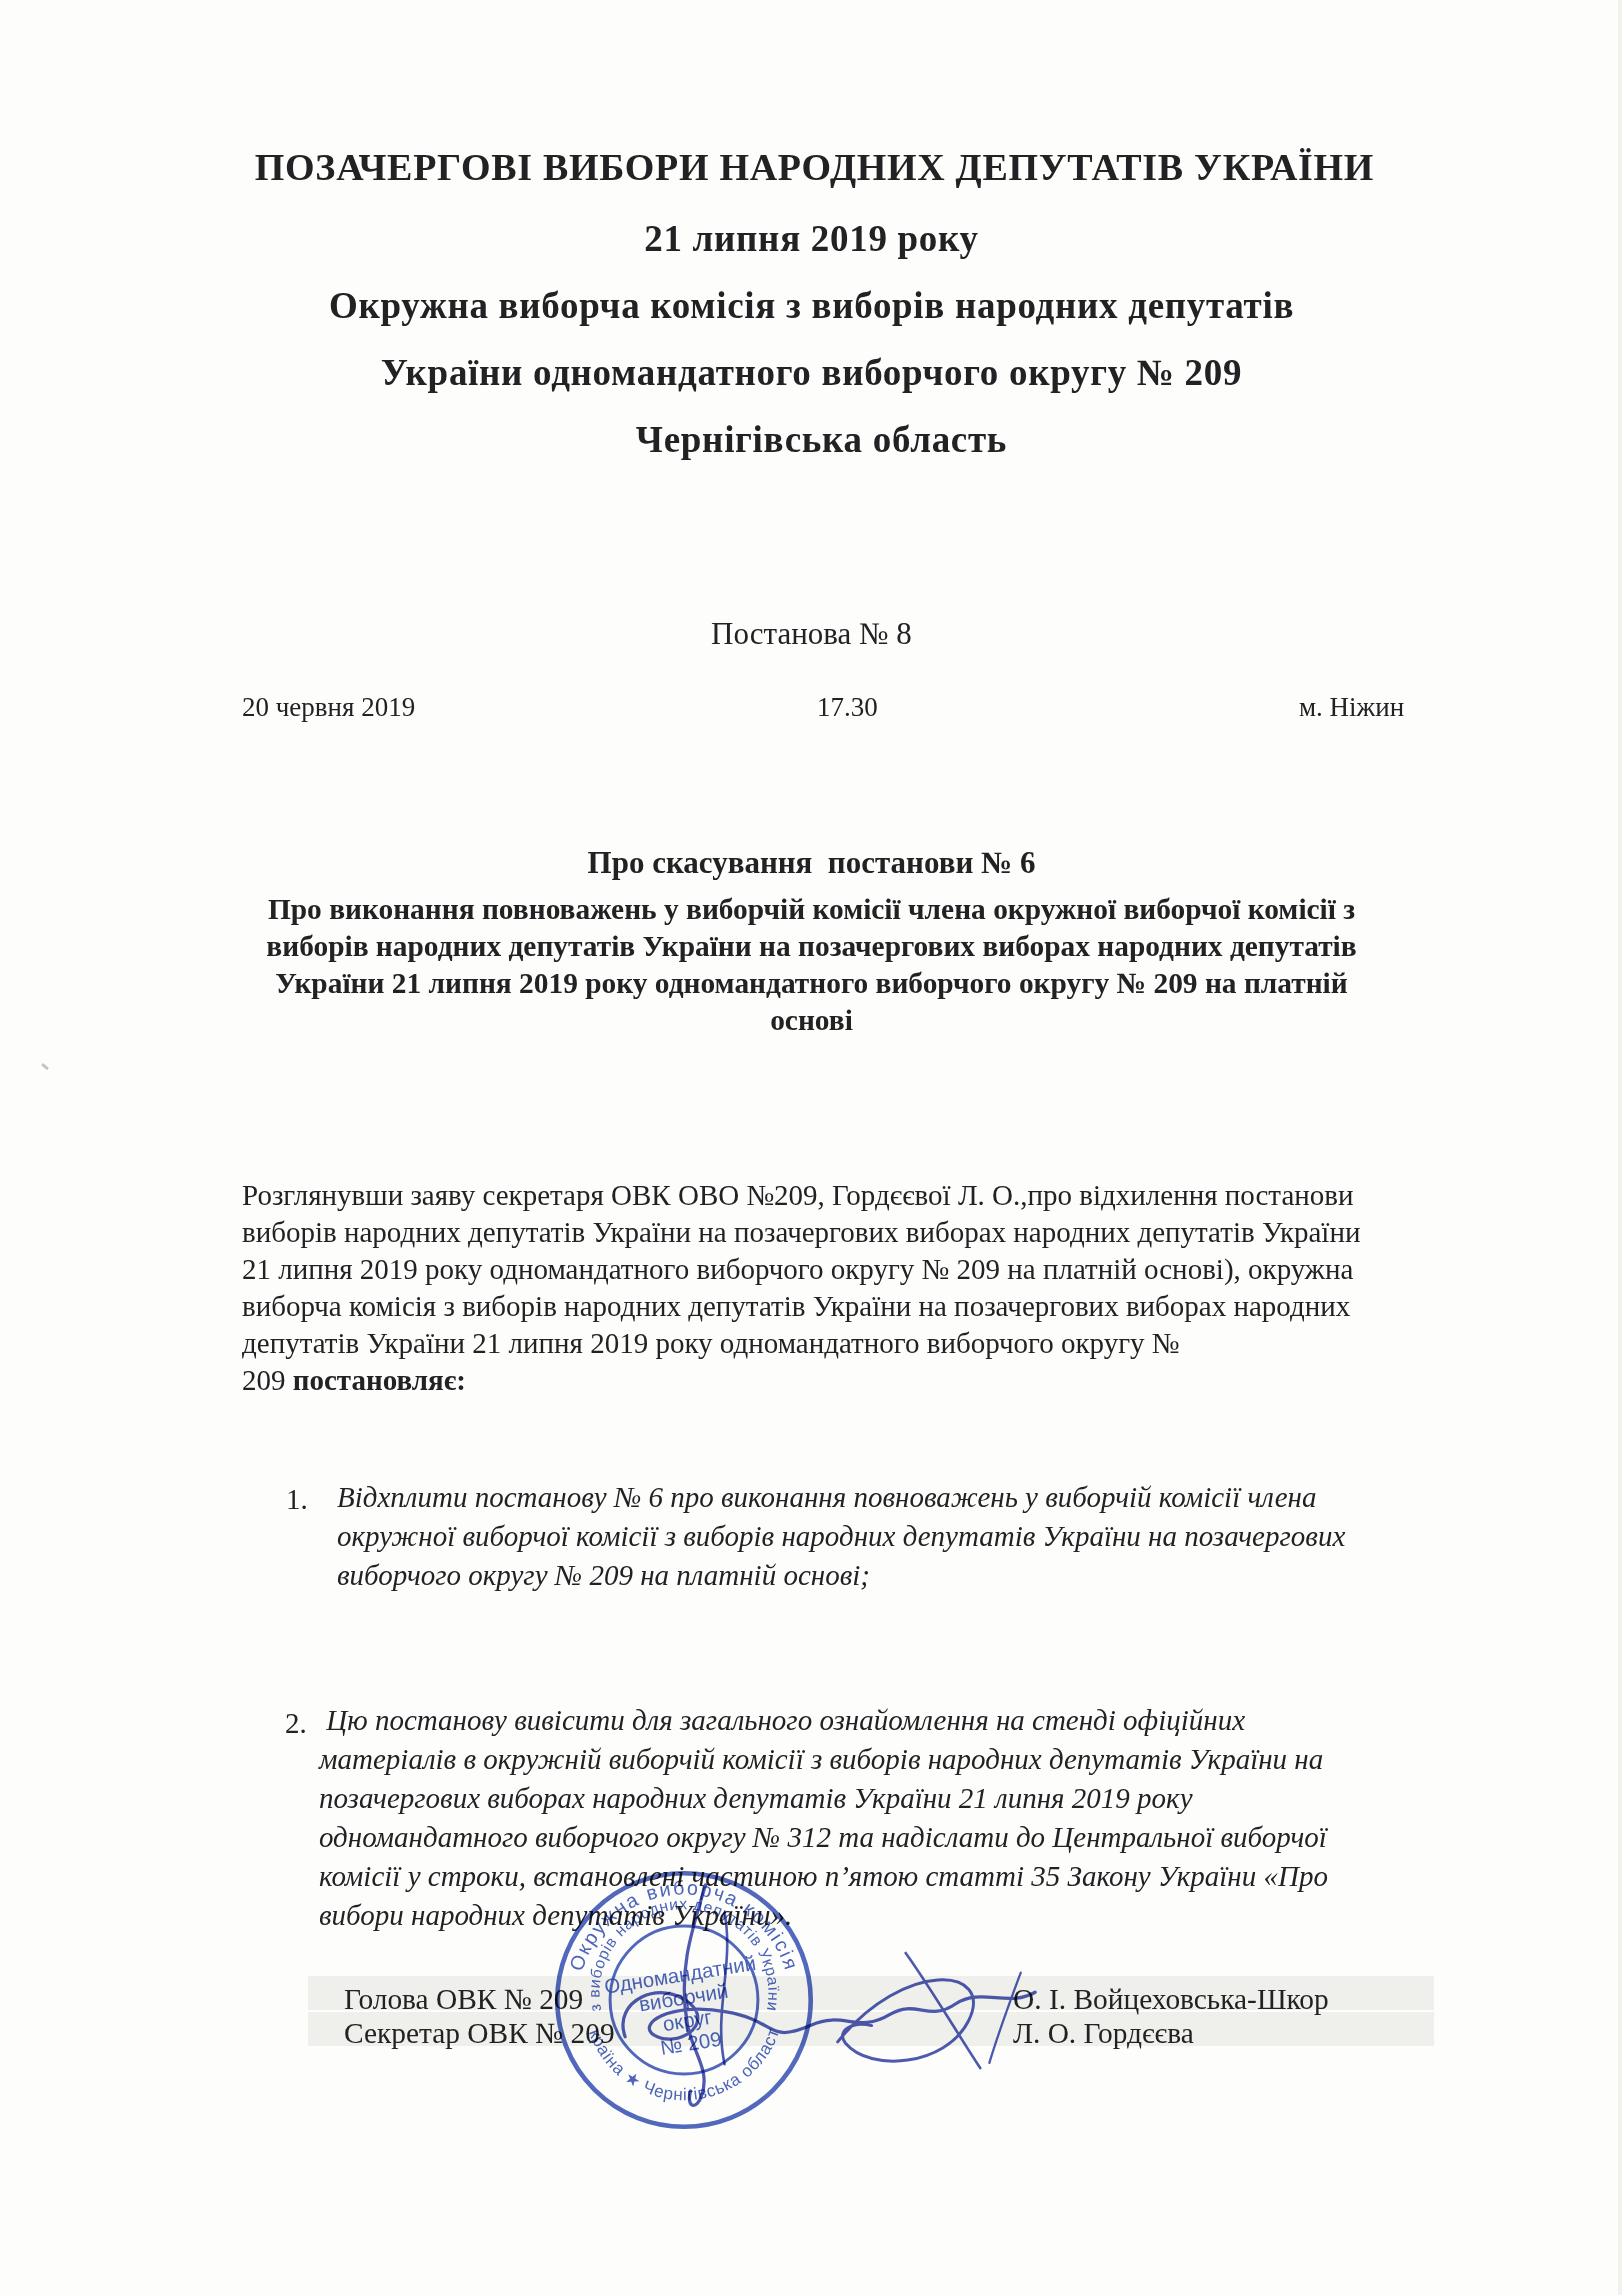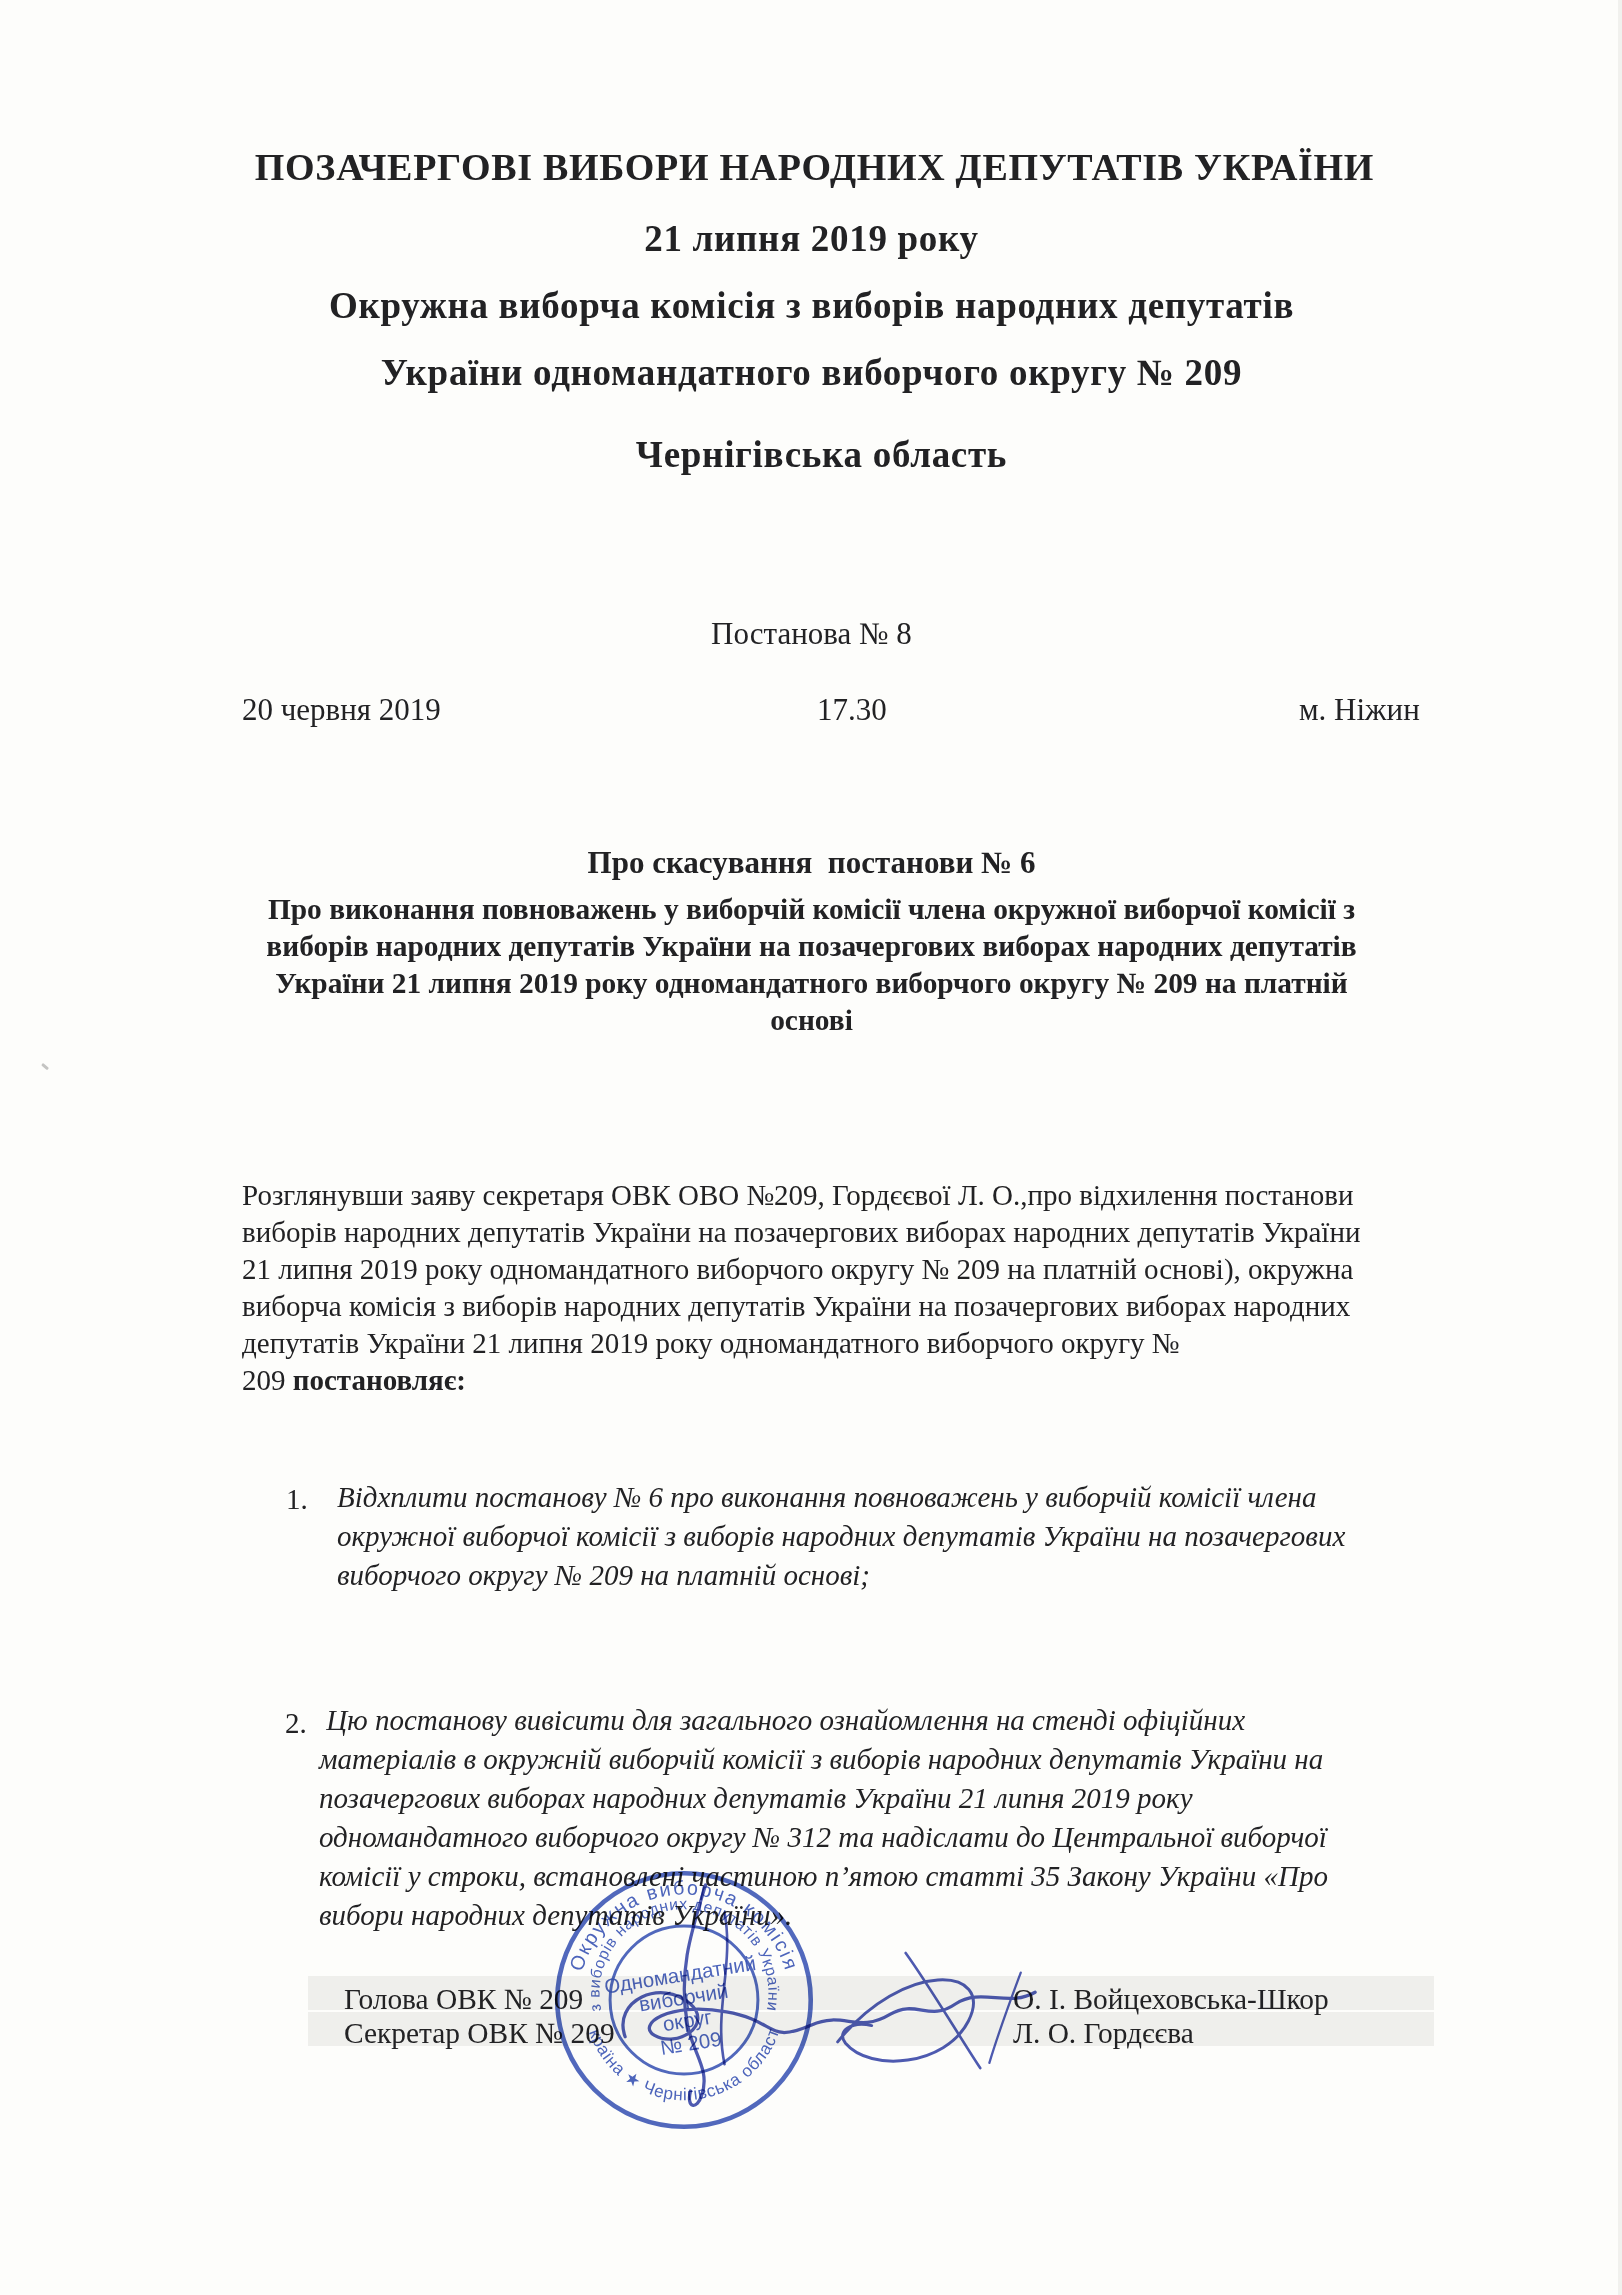--- a/index.html
+++ b/index.html
@@ -8,21 +8,21 @@
     background:#fdfdfb;overflow:hidden;
     font-family:"Liberation Serif",serif;color:#222224;
   }
   .abs{position:absolute;}
   .b{font-weight:bold;}
   .center{left:0;right:0;text-align:center;}
   .line{white-space:pre;}
   .hline{font-size:37px;font-weight:bold;letter-spacing:0.7px;}
   .h1line{font-size:38px;font-weight:bold;letter-spacing:0.7px;}
   .res{font-size:31px;}
-  .meta{font-size:31px;}
+  .meta{font-size:27px;}
   .subj-title{font-size:31px;font-weight:bold;}
   .subj-line{font-size:29.4px;font-weight:bold;line-height:37px;}
   .body-line{font-size:29px;line-height:37px;}
   .item-line{font-size:29px;line-height:39px;}
   .marker{font-size:29px;}
   .sig{font-size:29.4px;}
   .band{background:rgba(206,204,198,0.28);}
   .stamp-layer{mix-blend-mode:multiply;}
   .edge-shade{background:#ebebe8;opacity:.7;}
   .tick{background:rgba(90,90,90,.35);border-radius:1.3px;transform:rotate(40deg);}
@@ -32,21 +32,21 @@
 
 <div class="page">
 
   <div class="abs edge-shade" style="left:1618px;top:0;width:5.2px;height:2295px;"></div>
   <div class="abs tick" style="left:41px;top:1065px;width:7.9px;height:3.3px;"></div>
 
   <div class="abs center h1line line" style="top:145px;margin-left:6px;">ПОЗАЧЕРГОВІ ВИБОРИ НАРОДНИХ ДЕПУТАТІВ УКРАЇНИ</div>
   <div class="abs center hline line" style="top:217px;">21 липня 2019 року</div>
   <div class="abs center hline line" style="top:284px;">Окружна виборча комісія з виборів народних депутатів</div>
   <div class="abs center hline line" style="top:351px;">України одномандатного виборчого округу № 209</div>
-  <div class="abs center hline line" style="top:433px;padding-left:20px;">Чернігівська область</div>
+  <div class="abs center hline line" style="top:418px;padding-left:20px;">Чернігівська область</div>
 
   <div class="abs center res line" style="top:616px;">Постанова № 8</div>
 
   <div class="abs meta line" style="left:242px;top:692px;">20 червня 2019</div>
   <div class="abs meta line" style="left:817px;top:692px;">17.30</div>
   <div class="abs meta line" style="left:1299px;top:692px;">м. Ніжин</div>
 
   <div class="abs center subj-title line" style="top:845px;">Про скасування  постанови № 6</div>
   <div class="abs center" style="top:891px;">
     <div class="subj-line line">Про виконання повноважень у виборчій комісії члена окружної виборчої комісії з</div>

